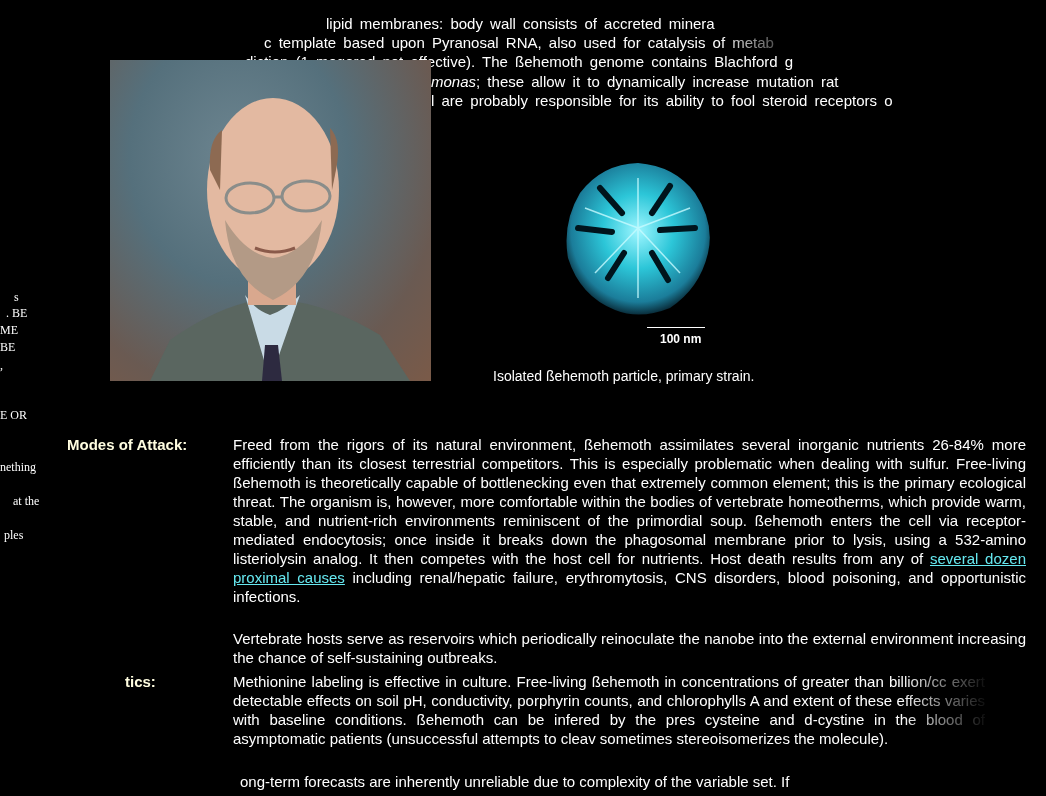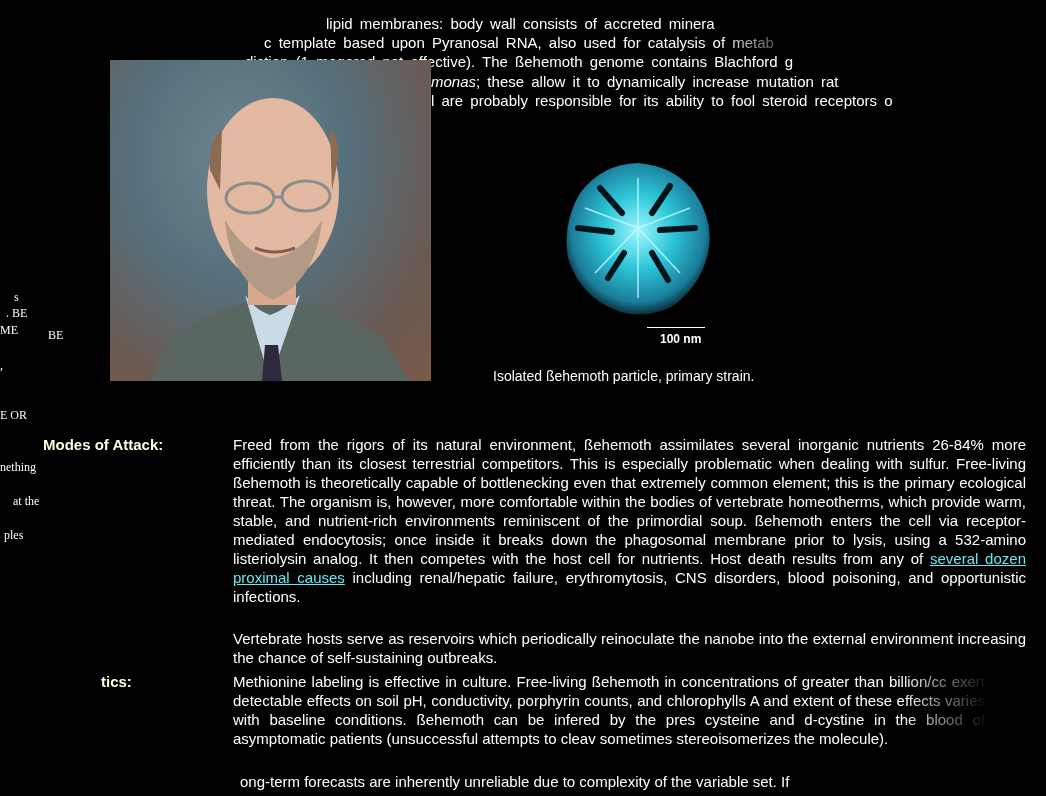--- a/index.html
+++ b/index.html
@@ -1,21 +1,21 @@
 <!DOCTYPE html>
 <html><head>
 <meta charset="utf-8">
 <style>
   html, body { margin:0; padding:0; background:#000; }
   body { width:1046px; height:796px; position:relative; overflow:hidden;
          font-family:"Liberation Sans", sans-serif; color:#fff; }
   .topline { position:absolute; font-size:15px; line-height:19px; white-space:nowrap; color:#fff; word-spacing:3px; }
   .ital { font-style:italic; }
   .leftfrag { position:absolute; font-family:"Liberation Serif", serif; font-size:12px; color:#fff; white-space:nowrap; }
-  .label { position:absolute; font-weight:bold; font-size:15px; color:#fffde0; white-space:nowrap; }
+  .label { position:absolute; font-weight:bold; font-size:15px; color:#fffde0; white-space:nowrap;margin-left:24px; }
   .para { position:absolute; left:233px; width:793px; font-size:15px; line-height:19px; text-align:justify; color:#fff; }
   .para a { color:#66e8f0; text-decoration:underline; }
   .portrait { position:absolute; left:110px; top:60px; width:321px; height:321px; overflow:hidden;
      background: radial-gradient(ellipse at 40% 30%, #6d8590 0%, #55707c 40%, #6a5a52 75%, #7a5a48 100%); }
   .nanobe { position:absolute; left:560px; top:158px; width:155px; height:160px; }
   .caption { position:absolute; left:493px; top:368px; font-size:14px; color:#fff; white-space:nowrap;text-align:right; }
   .scalebar { position:absolute; left:647px; top:327px; width:58px; height:1px; background:#fff; }
   .scalelabel { position:absolute; left:660px; top:332px; font-size:12px; font-weight:bold; color:#fff; }
   .fade { position:absolute; background:linear-gradient(to right, rgba(0,0,0,0), #000); }
 </style>
@@ -26,21 +26,21 @@
 <div class="topline" style="left:264px; top:33px;">c template based upon Pyranosal RNA, also used for catalysis of metab</div>
 <div class="topline" style="left:245px; top:52px;">diction (1 mogorod not effective). The ßehemoth genome contains Blachford g</div>
 <div class="topline" style="left:431px; top:72px;text-align:center;">
   <span class="ital">monas</span><span>; these allow it to dynamically increase mutation rat</span>
 </div>
 <div class="topline" style="left:431px; top:91px;">l are probably responsible for its ability to fool steroid receptors o</div>
 
 <div class="leftfrag" style="left:14px; top:290px;">s</div>
 <div class="leftfrag" style="left:6px; top:306px;">. BE</div>
 <div class="leftfrag" style="left:0px; top:323px;">ME</div>
-<div class="leftfrag" style="left:0px; top:328px;padding-left:48px;">BE</div>
+<div class="leftfrag" style="left:0px; top:340px;">BE</div>
 <div class="leftfrag" style="left:0px; top:358px;">,</div>
 <div class="leftfrag" style="left:0px; top:408px;">E OR</div>
 <div class="leftfrag" style="left:0px; top:460px;">nething</div>
 <div class="leftfrag" style="left:13px; top:494px;">at the</div>
 <div class="leftfrag" style="left:4px; top:528px;text-align:right;">ples</div>
 
 <div class="portrait" title="Portrait photo of a bald man with glasses and a beard, wearing a grey vest and tie">
   <svg width="321" height="321" viewBox="0 0 321 321">
 
     <path d="M40 321 L60 280 Q110 245 150 240 L175 240 Q220 245 270 275 L300 321 Z" fill="#5a6660"></path>

